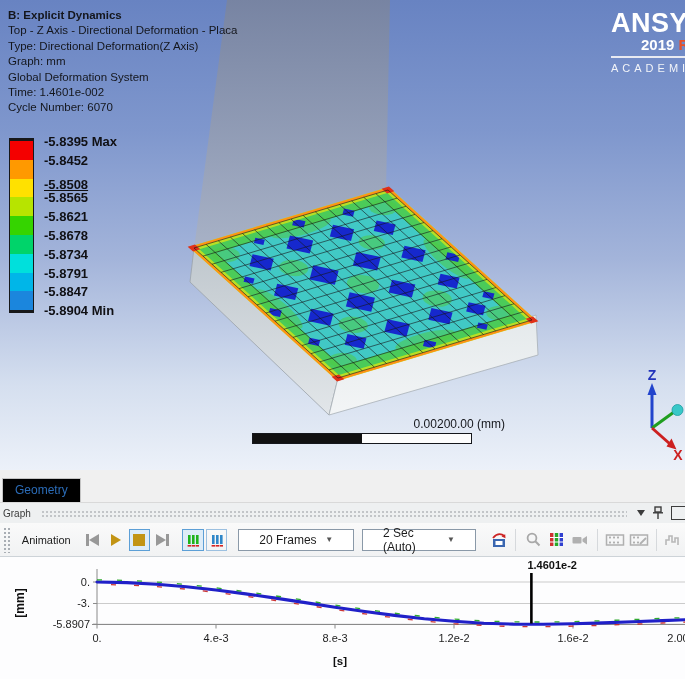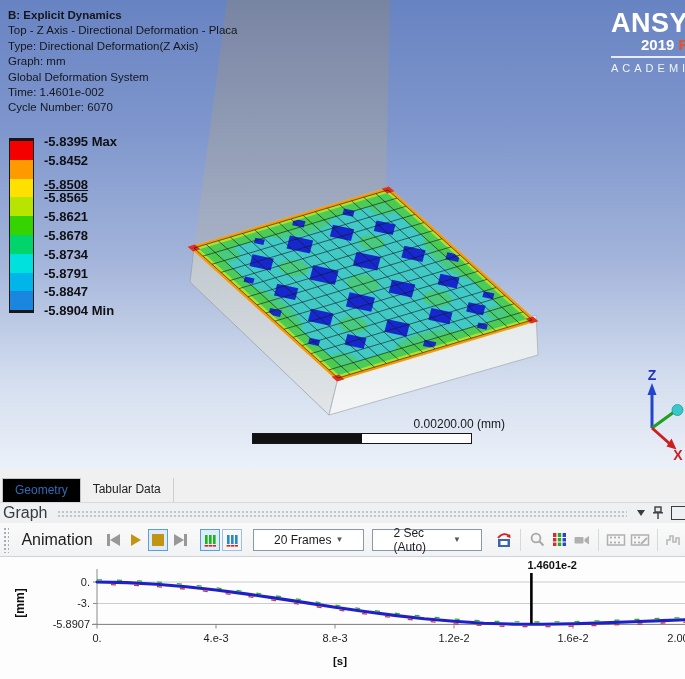--- a/index.html
+++ b/index.html
@@ -38,32 +38,32 @@
   .scalebar .half-white{width:50%;background:#fdfdfd;}
   .scalebar .c{margin-left:12px;width:218px;text-align:center;margin-top:1px;}
   .triad-svg{position:absolute;left:608px;top:362px;}
   
   .tabstrip{position:absolute;left:0;top:470px;width:685px;height:33px;background:#f0f0f0;border-bottom:1px solid #d9d9d9;box-sizing:border-box;}
   .tabs{position:absolute;left:2px;bottom:0;display:flex;height:24px;}
   .tab{padding:4px 12px 0 12px;font-size:12px;color:#222;background:#f0f0f0;border-right:1px solid #cfcfcf;box-sizing:border-box;}
   .tab.active{background:#000000;color:#2b6cb8;border:1px solid #c4c4c4;border-bottom:none;}
   
   .pane-header{position:absolute;left:0;top:503px;width:685px;height:20px;background:#eef0f1;display:flex;align-items:center;}
-  .pane-header .title{font-size:16px;color:#3a3a3a;padding-left:3px;}
+  .pane-header .title{font-size:10px;color:#3a3a3a;padding-left:3px;}
   .pane-header .dots{flex:1;height:9px;margin:2px 10px 0 10px;
     background-image:radial-gradient(#c2c5c8 1px,transparent 1.2px);background-size:4px 4px;}
   .ph-ico{display:flex;align-items:center;margin-right:7px;}
   .tri-down{width:0;height:0;border-left:4.5px solid transparent;border-right:4.5px solid transparent;border-top:6px solid #3c3c3c;}
   .partial-box{width:14px;height:12px;border:1.6px solid #3c3c3c;margin-right:-9px;}
   
   .toolbar{position:absolute;left:0;top:523px;width:685px;height:34px;background:linear-gradient(#fafafa,#f1f2f3);
     border-bottom:1px solid #cdd3d8;box-sizing:border-box;display:flex;align-items:center;}
   .grip{width:7px;height:26px;margin-left:3px;
     background-image:radial-gradient(#a9aeb4 1px,transparent 1.2px);background-size:4px 4px;}
-  .tb-label{font-size:16px;color:#1c1c1c;margin:0 10px 0 12px;}
+  .tb-label{font-size:11px;color:#1c1c1c;margin:0 10px 0 12px;}
   .tb-btn{display:flex;align-items:center;justify-content:center;width:22px;height:22px;margin:0 1px;border:1px solid transparent;box-sizing:border-box;}
   .tb-btn.sel{border:1px solid #5c9fd6;background:#ddecf8;}
   .tri-r{width:0;height:0;border-top:6px solid transparent;border-bottom:6px solid transparent;border-left:10px solid #c29414;}
   .tri-r.gray{border-left-color:#989898;}
   .tri-l{width:0;height:0;border-top:6px solid transparent;border-bottom:6px solid transparent;border-right:10px solid #989898;}
   .vbar{width:2.5px;height:12px;background:#989898;}
   .stop-sq{width:12px;height:12px;background:#c29414;}
   .dropdown{display:flex;align-items:center;justify-content:space-between;background:#fff;border:1px solid #8a99a8;
     height:22px;font-size:12px;color:#1c1c1c;padding:0 20px;margin:0 4px;box-sizing:border-box;}
   .dd-20{width:118px;margin-left:10px;}
@@ -215,21 +215,20 @@
     <line x1="44" y1="66" x2="62" y2="82" stroke="#cc2020" stroke-width="3"></line>
     <polygon points="68.5,87.5 58.5,84.5 63.5,76.5" fill="#cc2020"></polygon>
     <text x="44" y="18" fill="#2233bb" font-size="14" font-weight="bold" text-anchor="middle">Z</text>
     <text x="70" y="98" fill="#cc2020" font-size="14" font-weight="bold" text-anchor="middle">X</text>
   </svg>
 </div>
 
 <div class="tabstrip">
   <div class="tabs" id="tabs">
       <div class="tab active">Geometry</div>
-      <div class="tab">Tabular Data</div>
     </div>
 </div>
 
 <div class="pane-header">
   <span class="title">Graph</span>
   <div class="dots"></div>
   <div class="ph-ico">
       <div class="tri-down"></div>
     </div>
   <div class="ph-ico">

